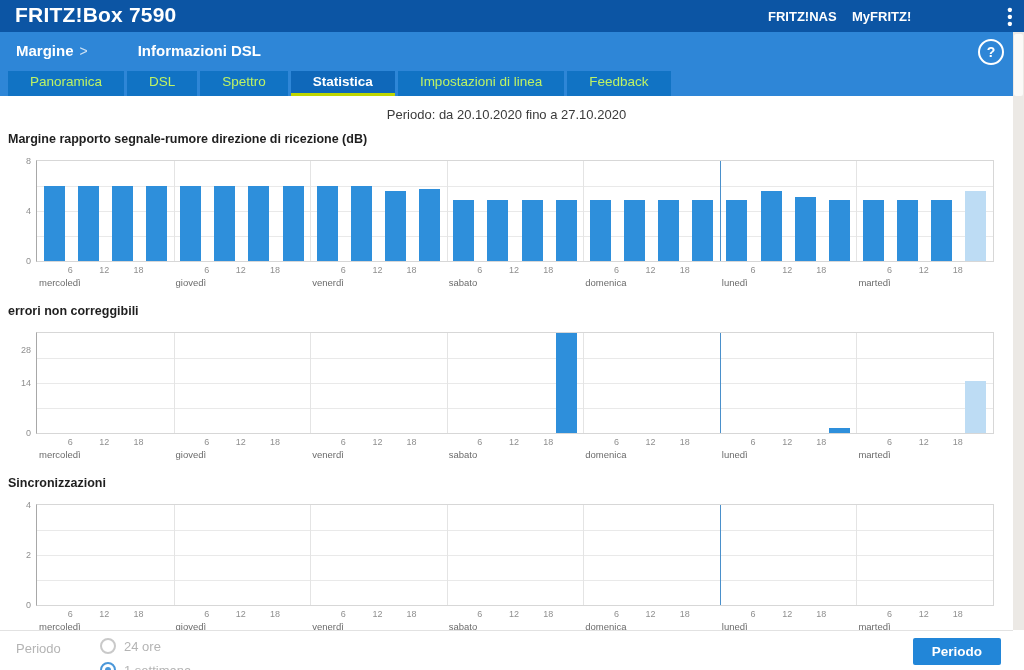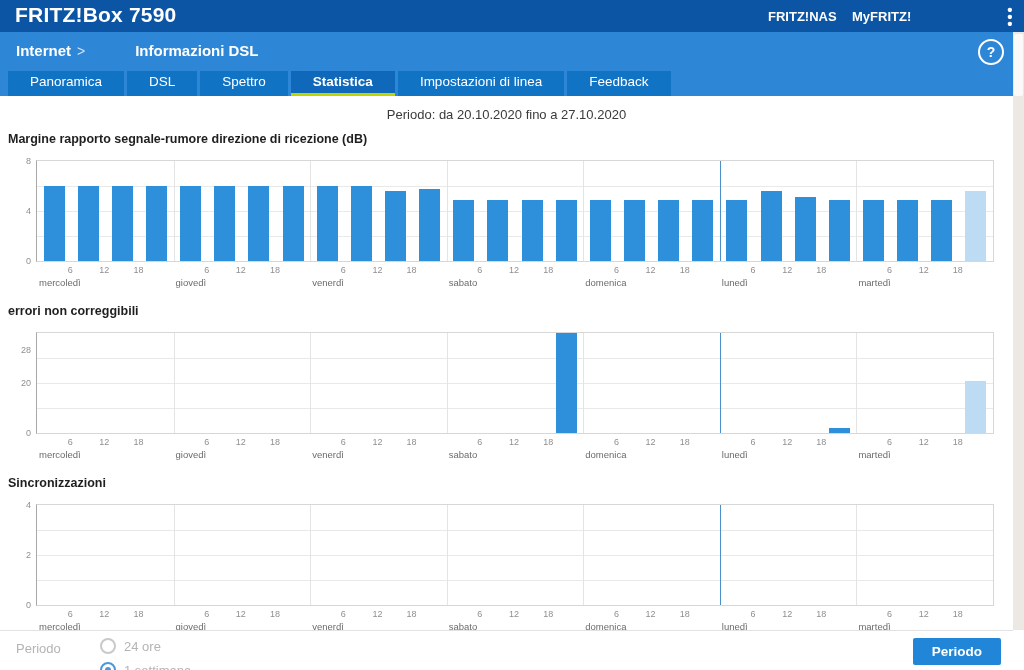--- a/index.html
+++ b/index.html
@@ -17,21 +17,21 @@
   .kebab { position:absolute; left:1005px; top:6px; color:#fff; font-size:15px; font-weight:bold; line-height:7px; cursor:pointer; text-align:center; width:10px; }
   .kebab span { display:block; height:7px; }
   
   .crumbbar { position:absolute; top:32px; left:0; width:1013px; height:64px; background:#2e86d7; }
   .breadcrumb { position:absolute; left:16px; top:10px; color:#fff; font-size:15px; font-weight:bold; }
   .breadcrumb .sep { font-weight:normal; color:#cfe3f5; padding:0 6px; font-size:14px; }
   .breadcrumb .page { font-weight:bold;margin-left:44px; }
   .helpbtn { position:absolute; right:9px; top:7px; width:22px; height:22px; border:2px solid #fff; border-radius:50%;
              color:#fff; font-size:14px; font-weight:bold; text-align:center; line-height:22px; cursor:pointer; }
   .tabs { position:absolute; left:8px; bottom:0; display:flex; gap:3px; }
-  .tab { background:#1173c4; color:#ffffff; font-size:13.5px; line-height:22px; height:22px; padding:0 22px;
+  .tab { background:#1173c4; color:#bef264; font-size:13.5px; line-height:22px; height:22px; padding:0 22px;
          border-bottom:3px solid transparent; cursor:pointer; white-space:nowrap; }
   .tab.active { background:#0f68ba; color:#ffffff; font-weight:bold; border-bottom:3px solid #bed600; }
   
   .main { position:absolute; top:96px; left:0; width:1013px; height:534px; background:#fff; }
   .period { padding-top:11px; height:17px; text-align:center; font-size:13px; color:#3a3a3a; }
   .chart h3 { margin:8px 0 0 8px; font-size:12.5px; color:#1f1f1f; height:16px; font-weight:bold; }
   .chart.c2 h3, .chart.c3 h3 { margin-top:14px; }
   .plot { margin:12px 0 0 36px; width:956px; height:100px; position:relative; background:#fff;
           border:1px solid #d7d7d7; border-left:1px solid #a8a8a8; box-sizing:content-box; }
   .plot .hgrid { position:absolute; left:0; width:100%; height:1px; background:#e9e9e9; }
@@ -68,21 +68,21 @@
   <div class="toplink myfritz">MyFRITZ!</div>
   <div class="kebab">
       <span>•</span>
       <span>•</span>
       <span>•</span>
     </div>
 </div>
 
 <div class="crumbbar">
   <div class="breadcrumb">
-    <span>Internet</span><span class="sep">&gt;</span><span class="page">Informazioni DSL</span>
+    <span>Margine</span><span class="sep">&gt;</span><span class="page">Informazioni DSL</span>
   </div>
   <div class="helpbtn">?</div>
   <div class="tabs">
     <div class="tab">Panoramica</div>
     <div class="tab">DSL</div>
     <div class="tab">Spettro</div>
     <div class="tab active">Statistica</div>
     <div class="tab">Impostazioni di linea</div>
     <div class="tab">Feedback</div>
   </div>
@@ -169,21 +169,21 @@
       </div>
   </section>
 
   <section class="chart c2">
     <h3>errori non correggibili</h3>
     <div class="plot">
         <div class="hgrid" style="top: 25px;"></div>
         <div class="hgrid" style="top: 50px;"></div>
         <div class="hgrid" style="top: 75px;"></div>
         <span class="ylab" style="top: 95px;">0</span>
-        <span class="ylab" style="top: 45px;">20</span>
+        <span class="ylab" style="top: 45px;">14</span>
         <span class="ylab" style="top: -5px; margin-top: 17px;">28</span>
         <div class="vgrid" style="left: 136.571px;"></div>
         <div class="vgrid" style="left: 273.143px;"></div>
         <div class="vgrid" style="left: 409.714px;"></div>
         <div class="vgrid" style="left: 546.286px;"></div>
         <div class="vgrid marker" style="left: 682.857px;"></div>
         <div class="vgrid" style="left: 819.429px;"></div>
         <div class="bar" style="left: 518.714px; height: 100px;"></div>
         <div class="bar" style="left: 791.857px; height: 5.35714px;"></div>
         <div class="bar light" style="left: 928.429px; height: 51.7857px;"></div>

